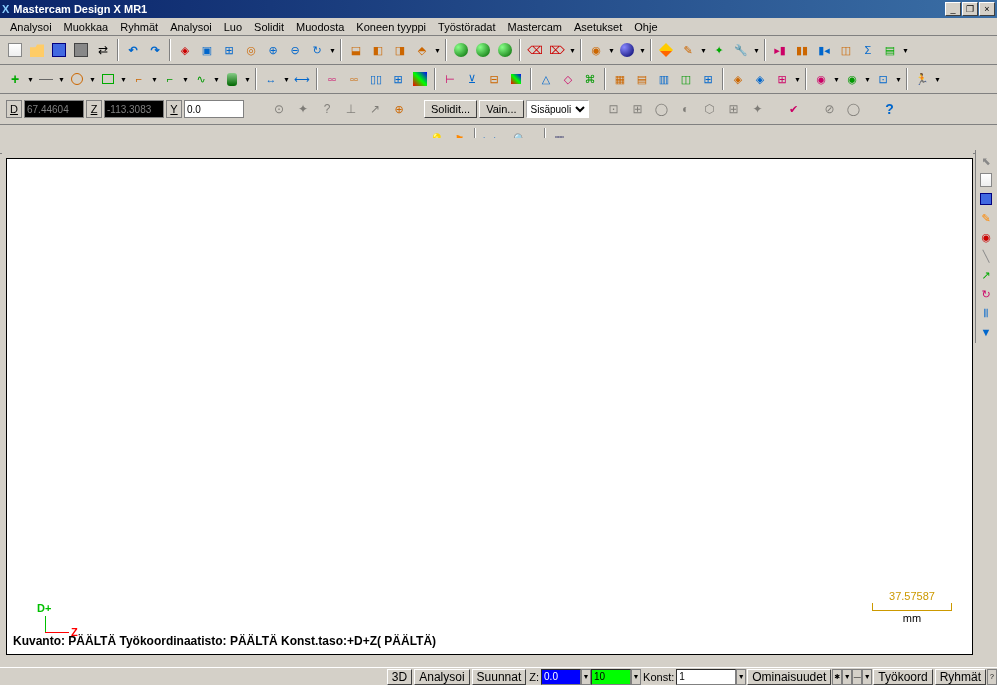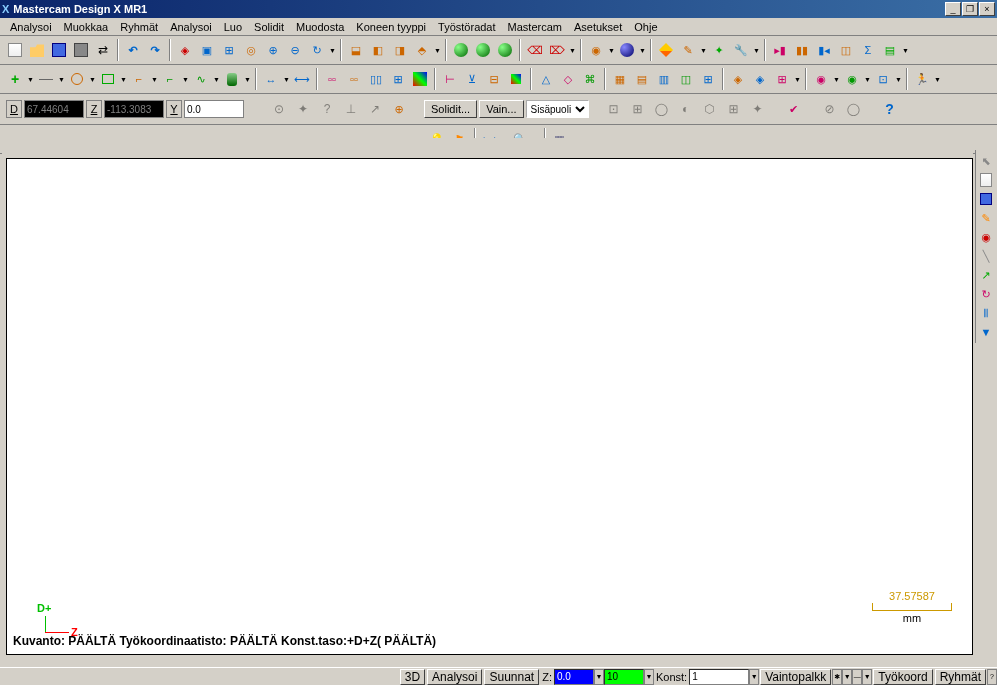--- a/index.html
+++ b/index.html
@@ -487,21 +487,21 @@
   <div class="status-btn">Analysoi</div>
   <div class="status-btn">Suunnat</div>
   <span style="padding:0 2px;">Z:</span>
   <input class="status-input blue" value="0.0" style="">
   <div class="status-dd">▼</div>
   <input class="status-input green" value="10" style="">
   <div class="status-dd">▼</div>
   <span style="padding:0 2px;">Konst:</span>
   <input class="status-input" style="width: 60px;" value="1">
   <div class="status-dd">▼</div>
-  <div class="status-btn">Vaintopalkk</div>
+  <div class="status-btn">Ominaisuudet</div>
   <div class="status-dd">✱</div>
   <div class="status-dd">▼</div>
   <div class="status-dd">—</div>
   <div class="status-dd">▼</div>
   <div class="status-btn">Työkoord</div>
   <div class="status-btn">Ryhmät</div>
   <div class="status-dd">?</div>
 </div>
 
 </body></html>

